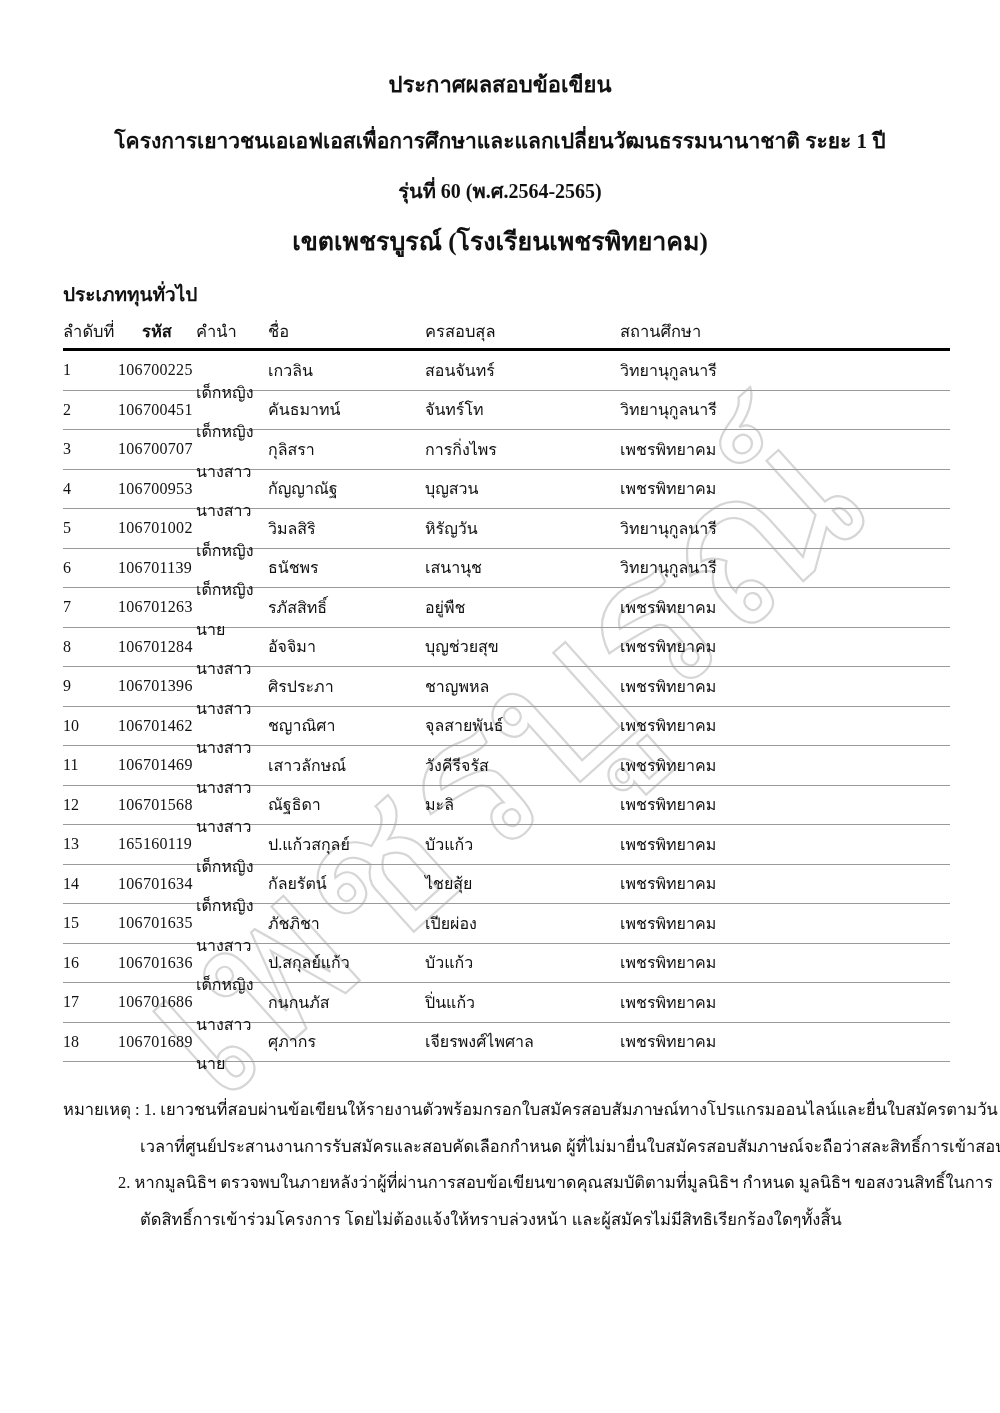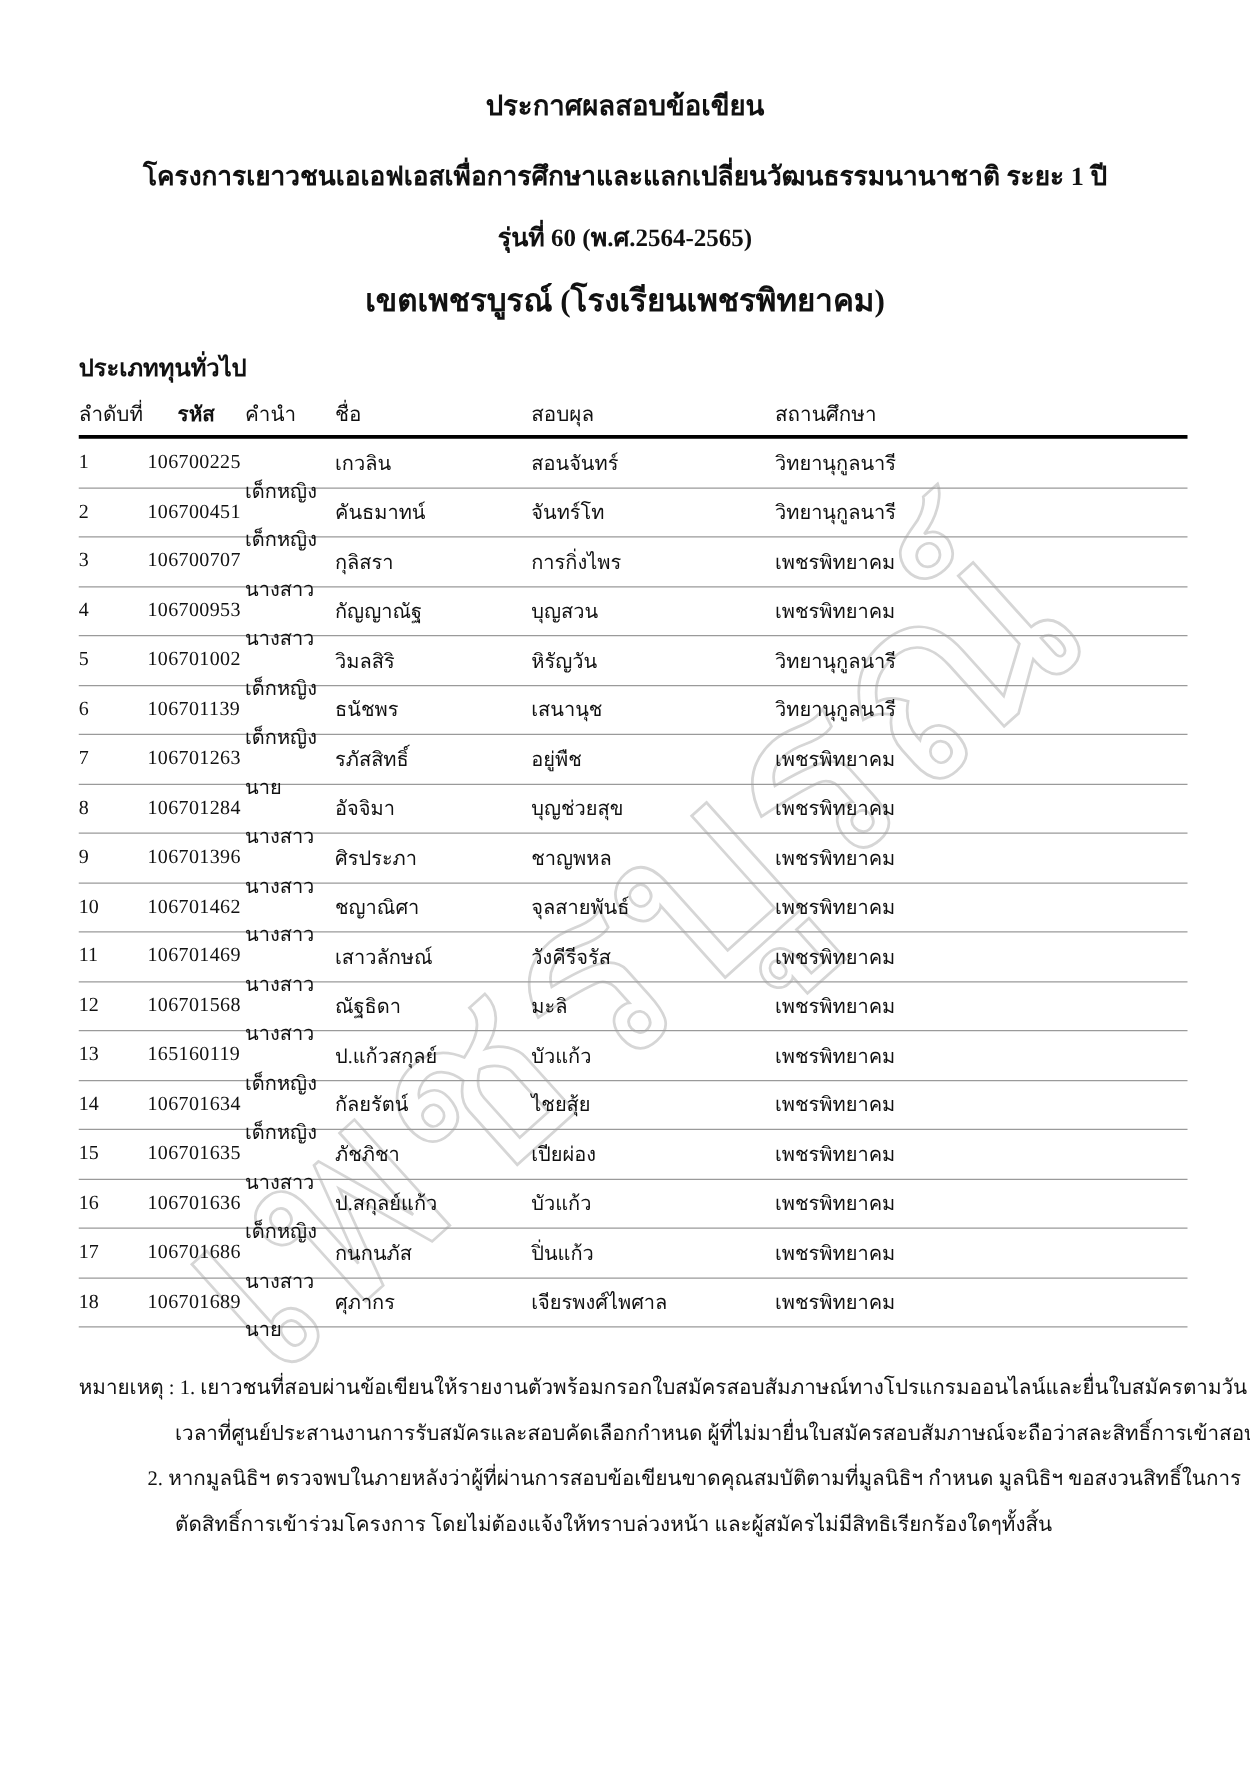--- a/index.html
+++ b/index.html
@@ -82,21 +82,21 @@
     </div>
 
     <div class="section-title">ประเภททุนทั่วไป</div>
 
     <div class="results-table">
       <div class="thead" id="table-head">
           <div class="c1">ลำดับที่</div>
           <div class="c2">รหัส</div>
           <div class="c3">คำนำ</div>
           <div class="c4">ชื่อ</div>
-          <div class="c5">สอบผุล</div>
+          <div class="c5">ครสอบสุล</div>
           <div class="c6">สถานศึกษา</div>
         </div>
       <div id="table-body">
           <div class="trow">
             <div class="c1">1</div>
             <div class="c2">106700225</div>
             <div class="c3">เด็กหญิง</div>
             <div class="c4">เกวลิน</div>
             <div class="c5">สอนจันทร์</div>
             <div class="c6">วิทยานุกูลนารี</div>

